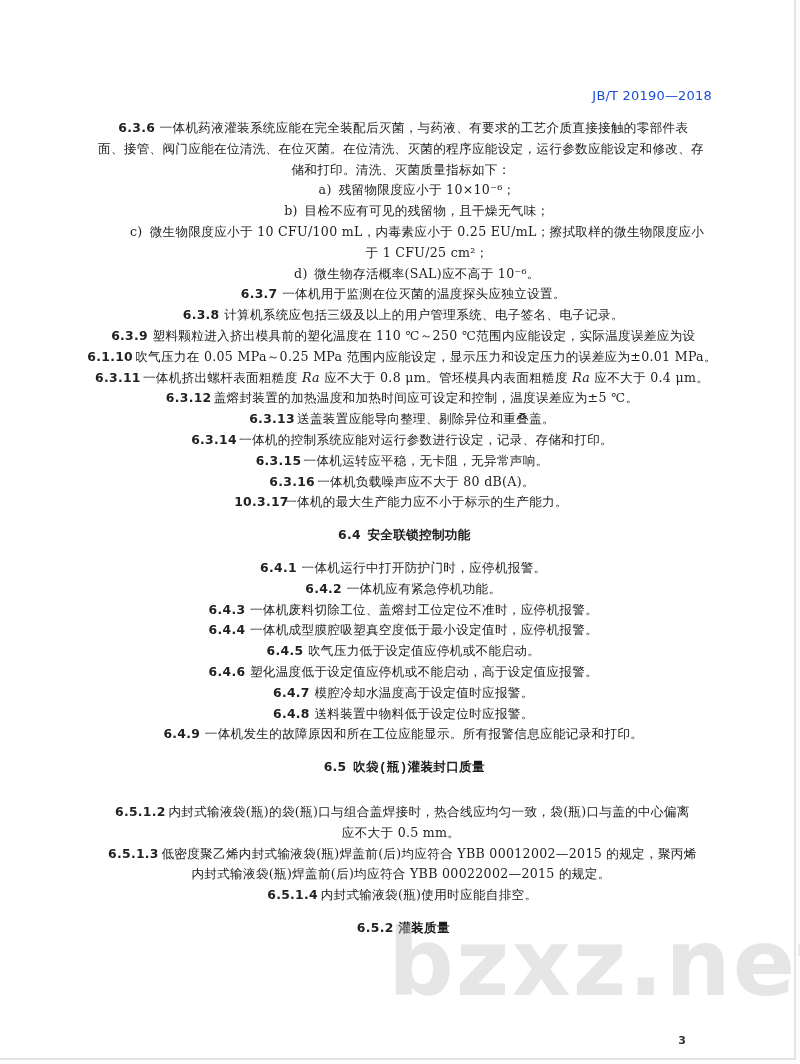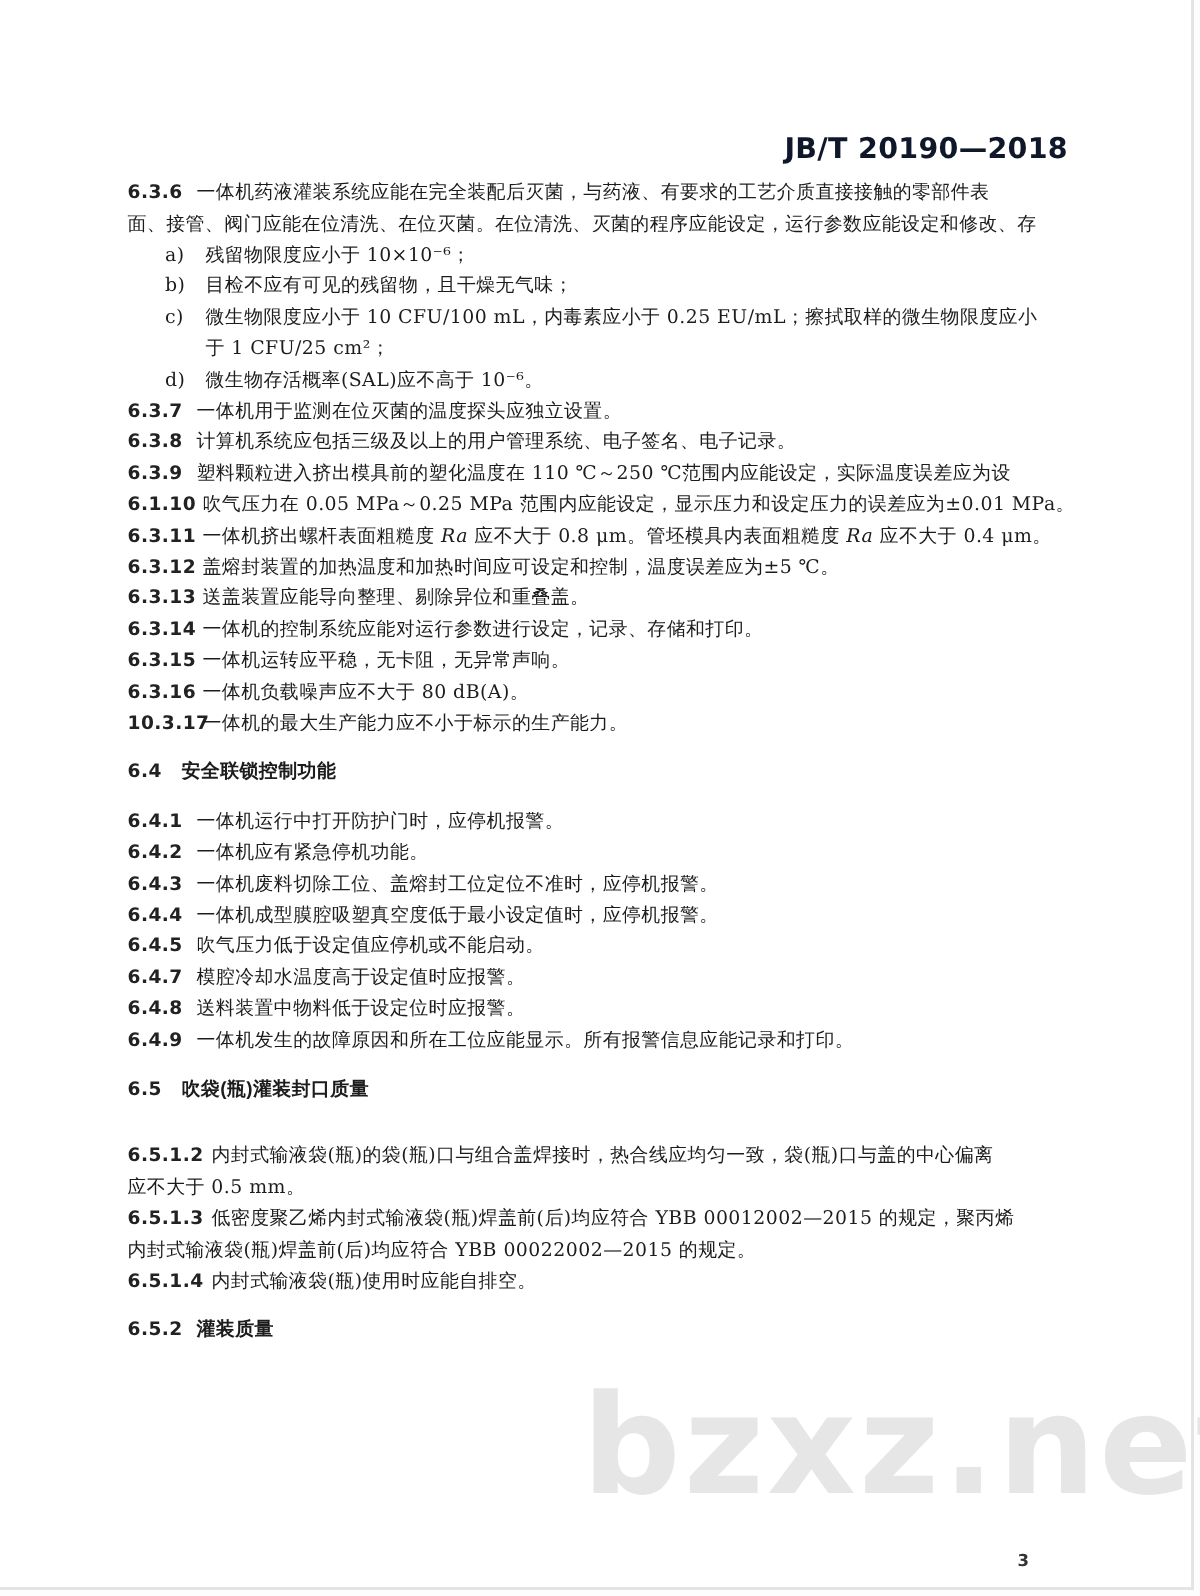--- a/index.html
+++ b/index.html
@@ -12,41 +12,41 @@
   }
   .page {
     position: absolute; left: 0; top: 0; width: 794px; height: 1058px;
     background: #ffffff;
     border-right: 2px solid #e4e4e4;
     border-bottom: 2px solid #e4e4e4;
   }
   .header-code {
     position: absolute; right: 82px; top: 88px;
     font-family: "DejaVu Sans", "Liberation Sans", sans-serif;
-    font-weight: bold; font-size: 19px; letter-spacing: 0.2px;
-    color: #0f172a;
+    font-weight: normal; font-size: 13px; letter-spacing: 0.2px;
+    color: #1d4ed8;
   }
-  .content { position: absolute; left: 85px; top: 118px; width: 632px; }
+  .content { position: absolute; left: 85px; top: 118px; width: 632px; text-align: center; }
   .line {
     font-size: 12.6px; line-height: 20.8px; height: 20.8px;
     white-space: nowrap; letter-spacing: 0.3px; color: #1c1c1c;
   }
   .num {
     font-family: "DejaVu Sans", "Liberation Sans", sans-serif;
     font-weight: bold; font-size: 12.4px; display: inline-block; color: #222;
   }
   .n3 { width: 46px; }
   .n4 { width: 50px; }
   .n5 { width: 56px; }
   .n2 { width: 36px; }
   .indent-item { padding-left: 25px; }
   .item-label { display: inline-block; width: 27px; }
   .cont { padding-left: 52px; }
   .gap { height: 12px; }
-  .heading .txt { font-family: Liberation Sans, sans-serif; font-weight: bold; }
+  .heading .txt { font-family: Liberation Mono, monospace; font-weight: bold; }
   .ital { font-style: italic; }
   .para-indent { padding-left: 24px; }
   .page-num {
     position: absolute; right: 108px; top: 1034px;
     font-family: "DejaVu Sans", "Liberation Sans", sans-serif; font-weight: bold; font-size: 11px; color: #333;
   }
   .watermark {
     position: absolute; left: 388px; top: 918px;
     font-family: "DejaVu Sans", "Liberation Sans", sans-serif; font-weight: bold;
     font-size: 92px; letter-spacing: 2px; color: rgba(200,200,200,0.45);
@@ -59,20 +59,21 @@
 <div class="page">
 
   <div class="header-code">JB/T 20190—2018</div>
 
   <div class="content">
 
     <div class="line">
       <span class="num n3">6.3.6</span><span>一体机药液灌装系统应能在完全装配后灭菌，与药液、有要求的工艺介质直接接触的零部件表</span>
     </div>
     <div class="line">面、接管、阀门应能在位清洗、在位灭菌。在位清洗、灭菌的程序应能设定，运行参数应能设定和修改、存</div>
+    <div class="line">储和打印。清洗、灭菌质量指标如下：</div>
     <div class="line indent-item">
       <span class="item-label">a)</span><span>残留物限度应小于 10×10⁻⁶；</span>
     </div>
     <div class="line indent-item">
       <span class="item-label">b)</span><span>目检不应有可见的残留物，且干燥无气味；</span>
     </div>
     <div class="line indent-item">
       <span class="item-label">c)</span><span>微生物限度应小于 10 CFU/100 mL，内毒素应小于 0.25 EU/mL；擦拭取样的微生物限度应小</span>
     </div>
     <div class="line cont">于 1 CFU/25 cm²；</div>
@@ -94,20 +95,21 @@
 
     <div class="gap"></div>
     <div class="line heading"><span class="num n2">6.4</span><span class="txt">安全联锁控制功能</span></div>
     <div class="gap"></div>
 
     <div class="line"><span class="num n3">6.4.1</span><span>一体机运行中打开防护门时，应停机报警。</span></div>
     <div class="line"><span class="num n3">6.4.2</span><span>一体机应有紧急停机功能。</span></div>
     <div class="line"><span class="num n3">6.4.3</span><span>一体机废料切除工位、盖熔封工位定位不准时，应停机报警。</span></div>
     <div class="line"><span class="num n3">6.4.4</span><span>一体机成型膜腔吸塑真空度低于最小设定值时，应停机报警。</span></div>
     <div class="line"><span class="num n3">6.4.5</span><span>吹气压力低于设定值应停机或不能启动。</span></div>
+    <div class="line"><span class="num n3">6.4.6</span><span>塑化温度低于设定值应停机或不能启动，高于设定值应报警。</span></div>
     <div class="line"><span class="num n3">6.4.7</span><span>模腔冷却水温度高于设定值时应报警。</span></div>
     <div class="line"><span class="num n3">6.4.8</span><span>送料装置中物料低于设定位时应报警。</span></div>
     <div class="line"><span class="num n3">6.4.9</span><span>一体机发生的故障原因和所在工位应能显示。所有报警信息应能记录和打印。</span></div>
 
     <div class="gap"></div>
     <div class="line heading"><span class="num n2">6.5</span><span class="txt">吹袋(瓶)灌装封口质量</span></div>
     <div class="gap"></div>
     <div class="gap"></div>
 
     <div class="line"><span class="num n5">6.5.1.2</span><span>内封式输液袋(瓶)的袋(瓶)口与组合盖焊接时，热合线应均匀一致，袋(瓶)口与盖的中心偏离</span></div>

